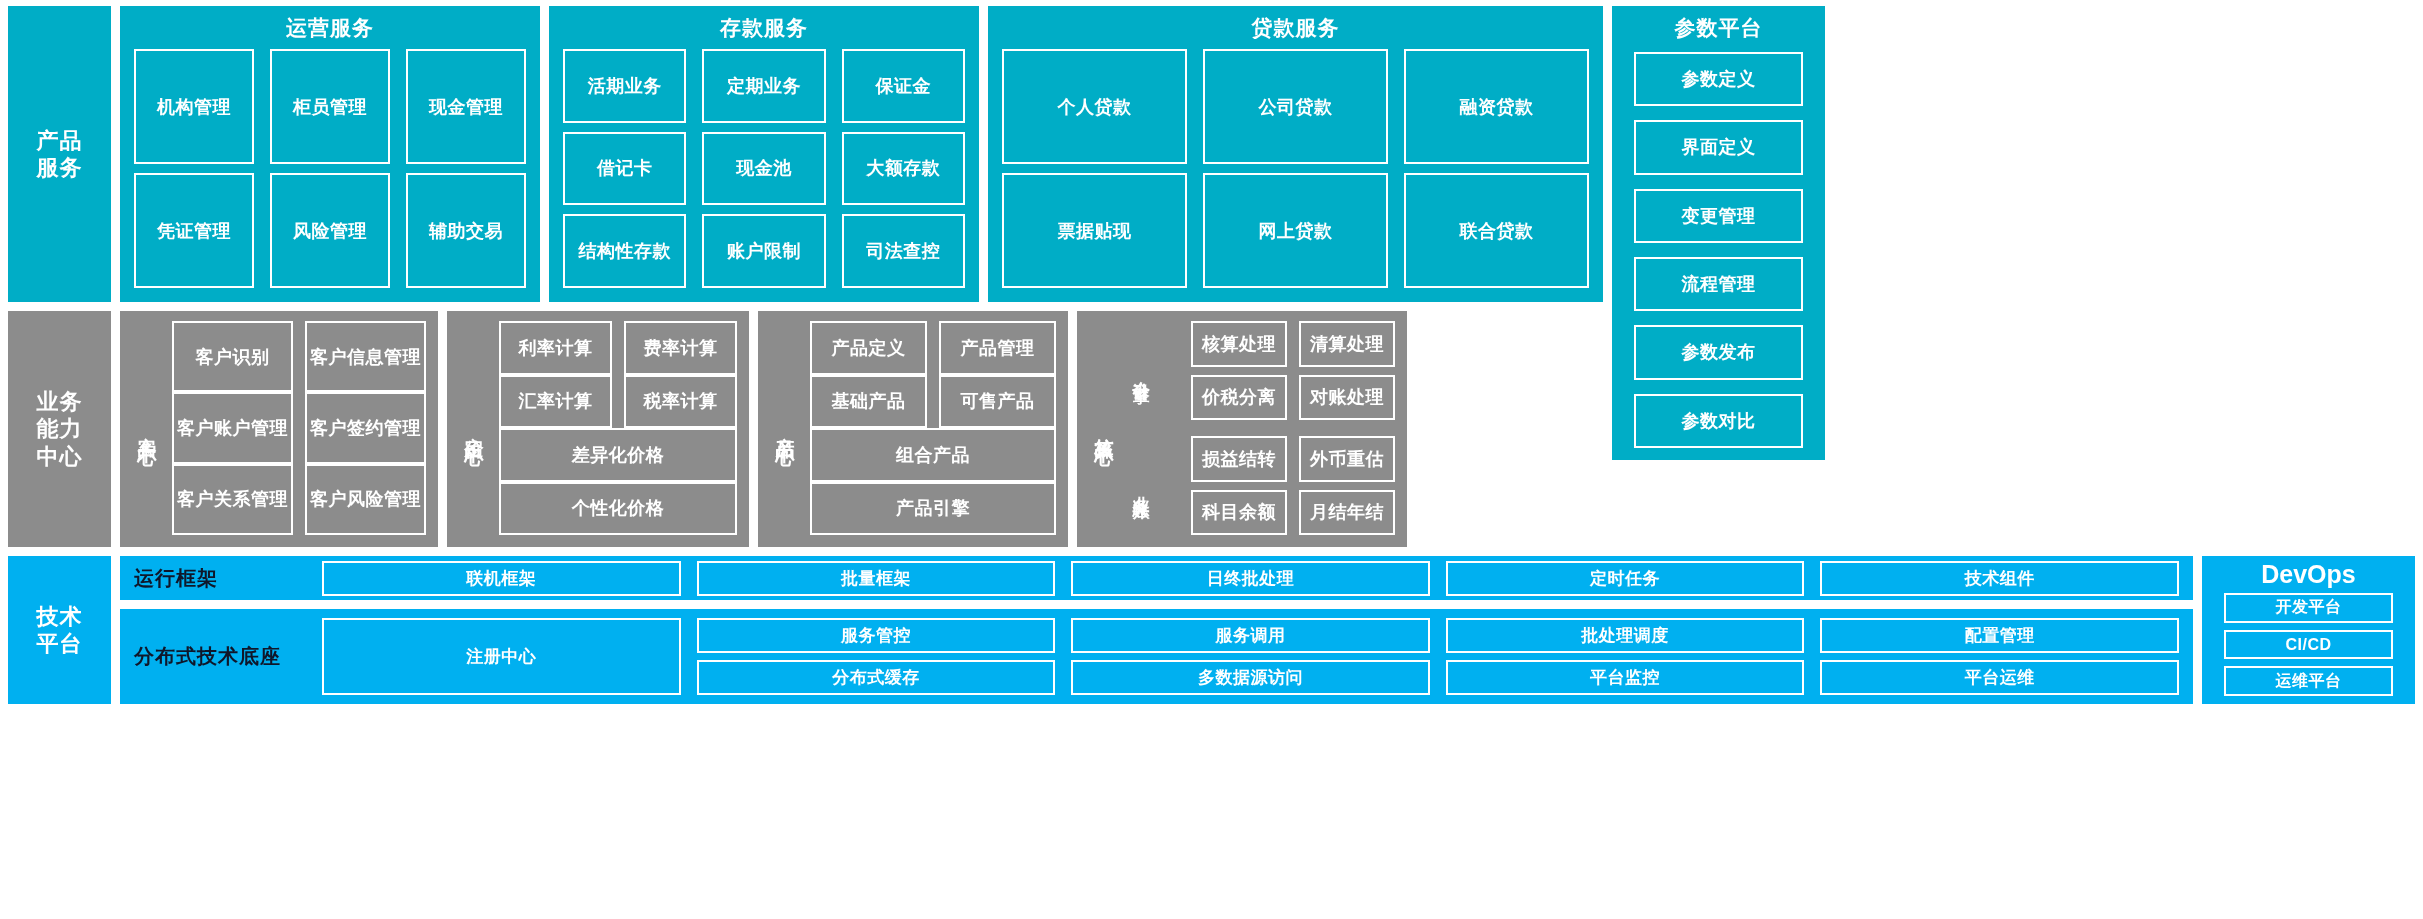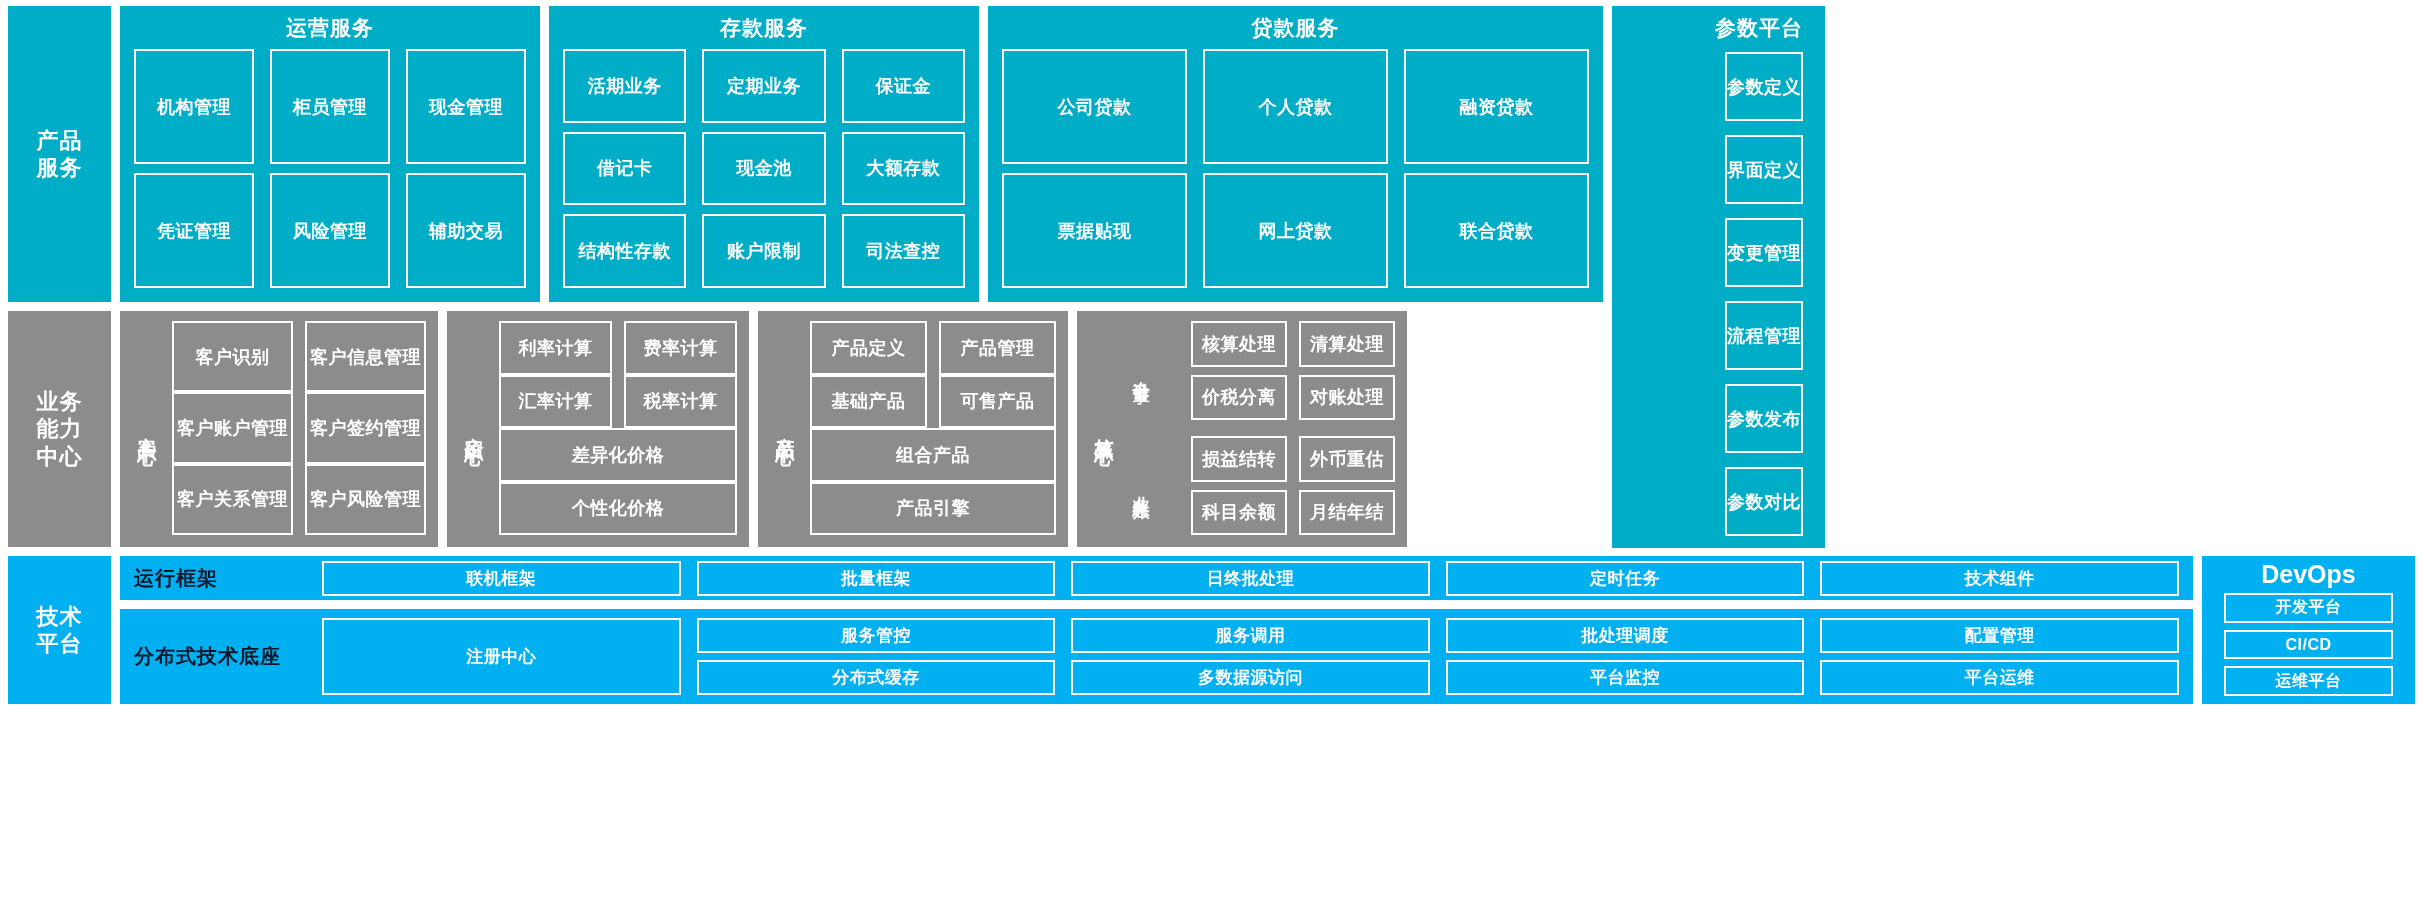--- a/index.html
+++ b/index.html
@@ -266,30 +266,30 @@
         <div class="cell">大额存款</div>
         <div class="cell">结构性存款</div>
         <div class="cell">账户限制</div>
         <div class="cell">司法查控</div>
       </div>
     </div>
 
     <div class="panel cyan svc-group" id="loan-group">
       <div class="svc-title">贷款服务</div>
       <div class="svc-grid" id="loan-grid">
+        <div class="cell">个人贷款</div>
         <div class="cell">公司贷款</div>
-        <div class="cell">个人贷款</div>
         <div class="cell">融资贷款</div>
         <div class="cell">票据贴现</div>
         <div class="cell">网上贷款</div>
         <div class="cell">联合贷款</div>
       </div>
     </div>
 
-    <div class="panel cyan rail" style="flex:0 0 213px; height:542px;align-items:flex-end;">
+    <div class="panel cyan rail" style="flex:0 0 213px; height:454px;">
       <div class="rail-title">参数平台</div>
       <div class="rail-list">
         <div class="cell">参数定义</div>
         <div class="cell">界面定义</div>
         <div class="cell">变更管理</div>
         <div class="cell">流程管理</div>
         <div class="cell">参数发布</div>
         <div class="cell">参数对比</div>
       </div>
     </div>

